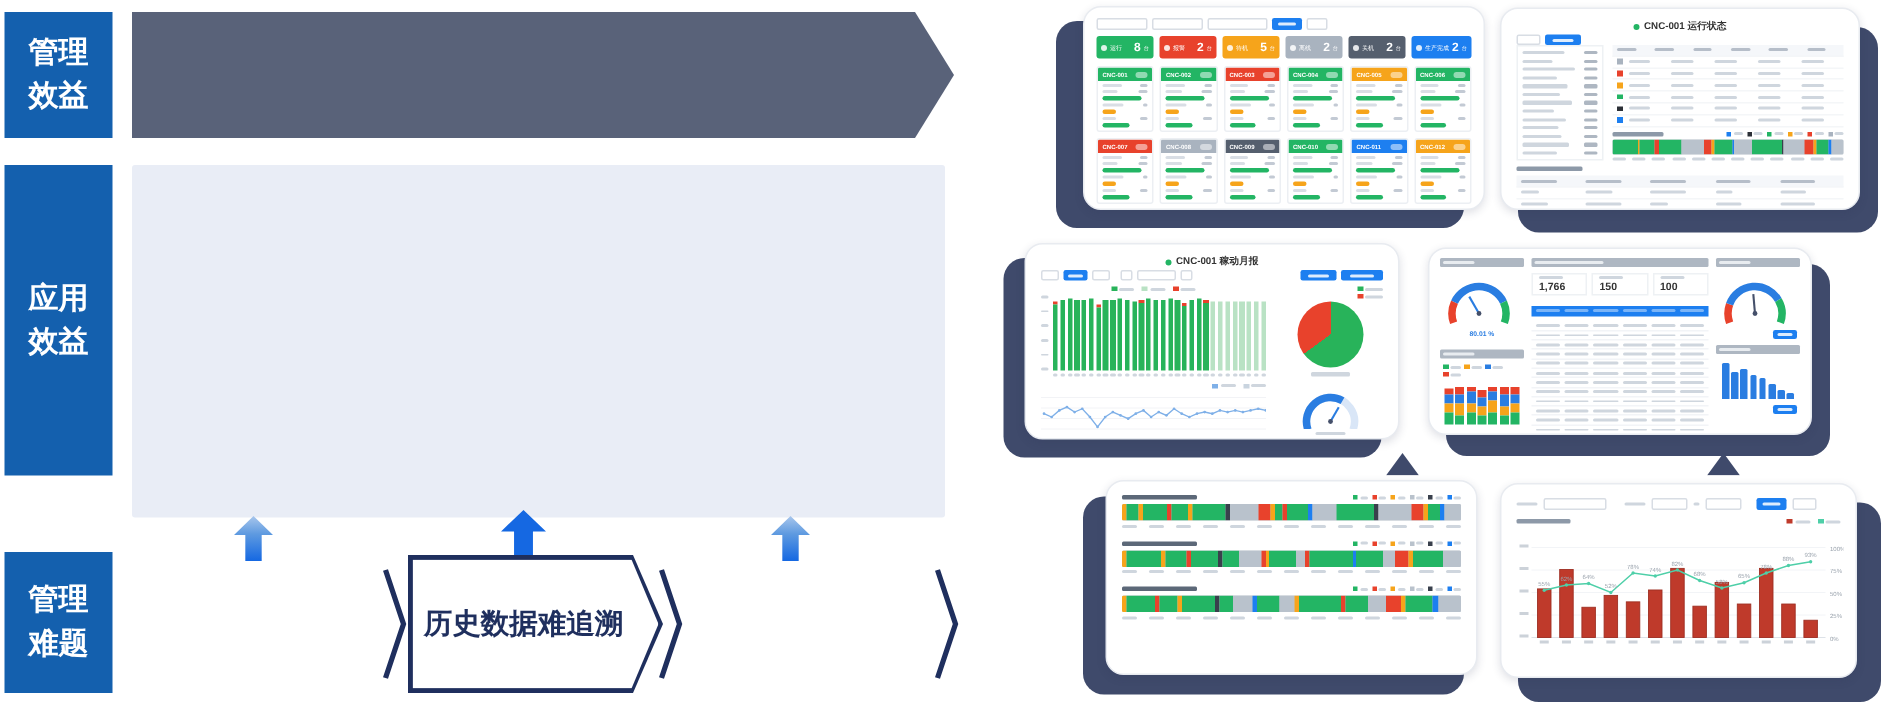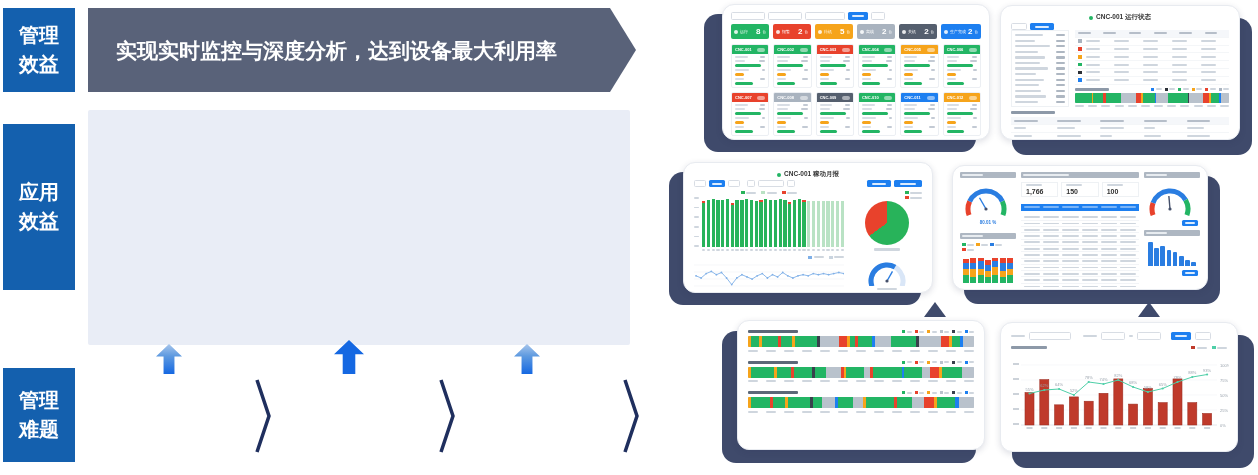--- a/index.html
+++ b/index.html
@@ -3,21 +3,21 @@
 <meta charset="utf-8">
 <style>
   html,body{margin:0;padding:0;background:#fff;}
   .stage{position:relative;width:1258px;height:475px;background:#fff;overflow:hidden;
          font-family:"Liberation Sans",sans-serif;}
   
   .lbl{position:absolute;left:3px;width:72px;background:#1460ae;color:#fff;display:flex;
        flex-direction:column;align-items:center;justify-content:center;font-size:20px;
        font-weight:bold;line-height:1.45;}
   #lbl1{top:8px;height:84px}
-  #lbl2{top:124px;height:166px}
+  #lbl2{top:110px;height:207px}
   #lbl3{top:368px;height:94px}
   .arrowbox{position:absolute;left:88px;top:8px;width:548px;height:84px;background:#596279;
        clip-path:polygon(0 0,calc(100% - 26px) 0,100% 50%,calc(100% - 26px) 100%,0 100%);
        color:#fff;font-size:21px;font-weight:bold;display:flex;flex-direction:column;
        justify-content:center;padding-left:28px;box-sizing:border-box;line-height:33px;}
   .benefits{position:absolute;left:88px;top:110px;width:542px;height:235px;background:#e9edf6;
        display:flex;flex-direction:column;justify-content:center;gap:13px;
        padding:0 28px 0 14px;box-sizing:border-box;border-radius:2px;}
   .uparrow{position:absolute;width:26px;height:30px;
        clip-path:polygon(50% 0,100% 42%,71% 42%,71% 100%,29% 100%,29% 42%,0 42%);
@@ -155,38 +155,42 @@
 </head>
 <body>
 
 <div class="stage">
 
   <div class="lbl" id="lbl1">
     <span>管理</span>
     <span>效益</span>
   </div>
   <div class="arrowbox">
-    <div>实现实时监控与深度分析，达到设备最大利用率</div>
   </div>
 
   <div class="lbl" id="lbl2">
     <span>应用</span>
     <span>效益</span>
   </div>
   <div class="benefits" id="benefits"></div>
 
   <div class="lbl" id="lbl3">
     <span>管理</span>
     <span>难题</span>
   </div>
 
   <div class="uparrow" id="ua1"></div>
   <div class="uparrow" id="ua2"></div>
   <div class="uparrow" id="ua3"></div>
 
+  <div class="chev" id="cv2">
+    <div class="bg"></div>
+    <div class="fg"></div>
+    <div class="tx">历史数据难追溯</div>
+  </div>
   <svg class="chevsep" id="cs1" viewBox="0 0 20 92">
       <polyline points="3,10 15,46 3,82" fill="none" stroke="#1f2f5e" stroke-width="3.5"></polyline>
     </svg>
   <svg class="chevsep" id="cs2" viewBox="0 0 20 92">
       <polyline points="3,10 15,46 3,82" fill="none" stroke="#1f2f5e" stroke-width="3.5"></polyline>
     </svg>
   <svg class="chevsep" id="cs3" viewBox="0 0 20 92">
       <polyline points="3,10 15,46 3,82" fill="none" stroke="#1f2f5e" stroke-width="3.5"></polyline>
     </svg>
 

